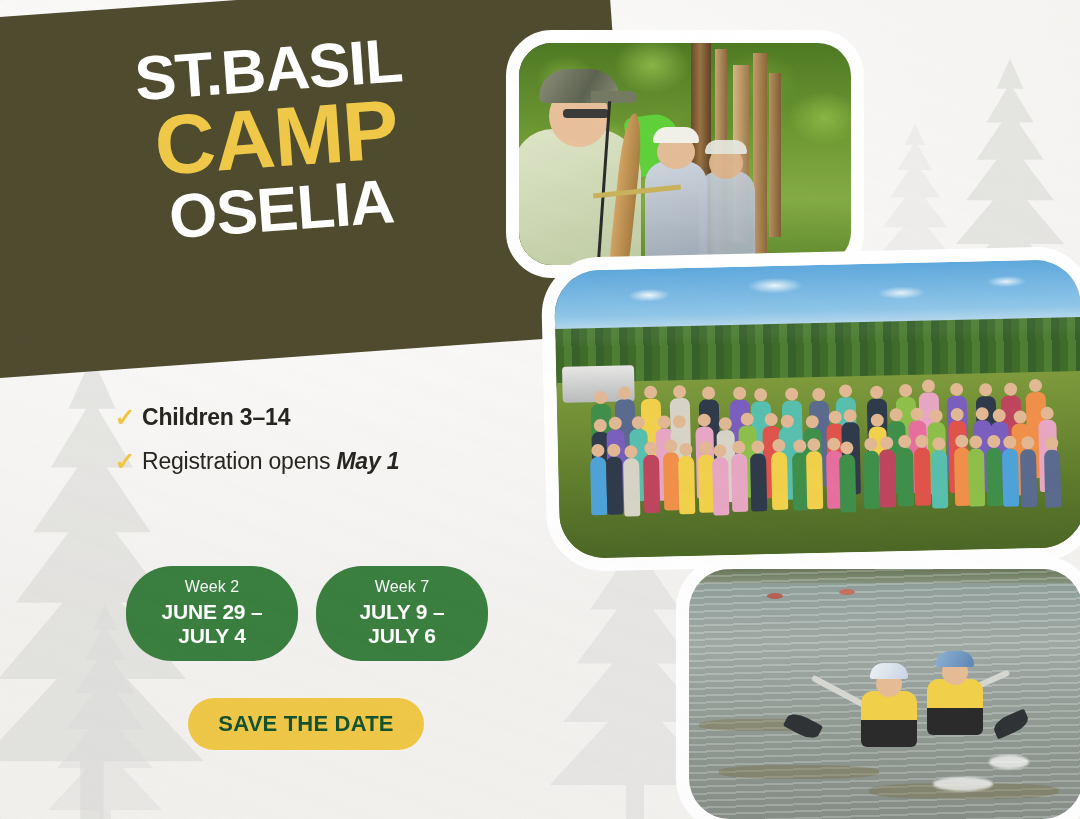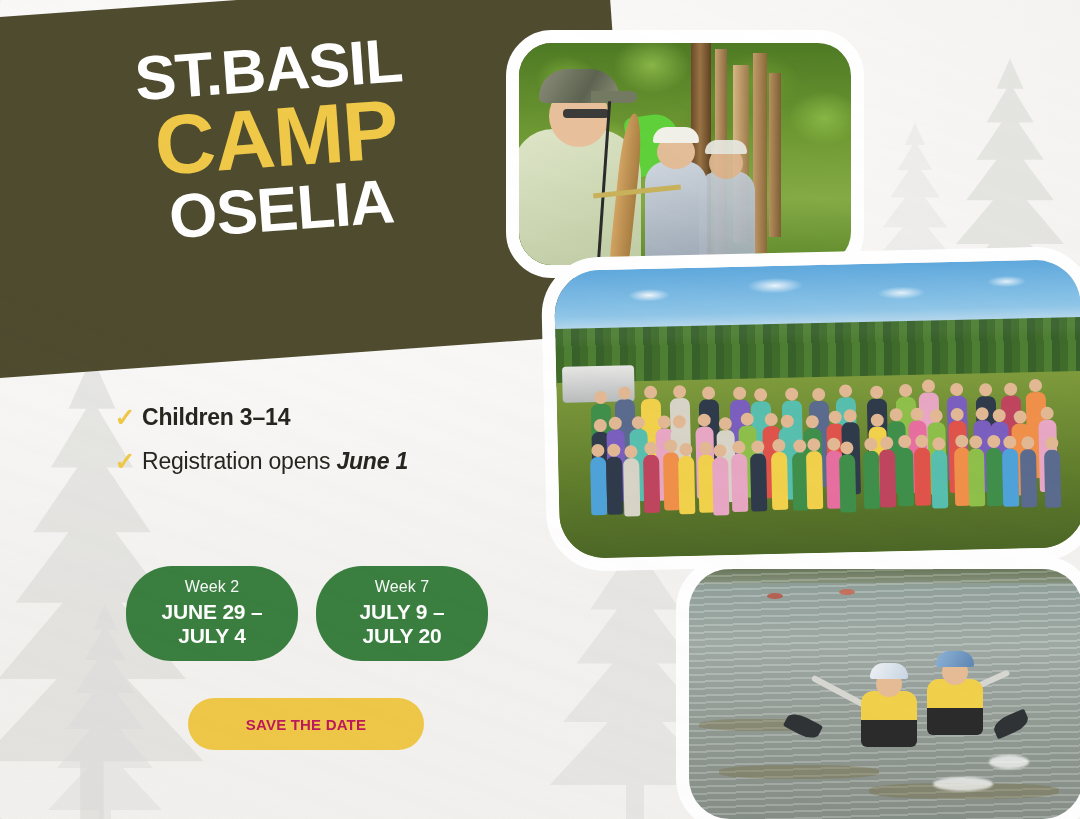--- a/index.html
+++ b/index.html
@@ -55,21 +55,21 @@
   
   .weeks{position:absolute;left:126px;top:566px;display:flex;gap:18px;}
   .pill{background:#3a8040;border-radius:46px;color:#fff;text-align:center;
     padding:12px 0 14px;width:172px;}
   .pill .wk{font-size:16px;font-weight:normal;letter-spacing:.1px;opacity:.97;}
   .pill .dt{font-size:21px;font-weight:bold;line-height:1.12;margin-top:4px;letter-spacing:-.2px;}
 
   
   .cta{position:absolute;left:188px;top:698px;width:236px;height:52px;
     background:#f0c948;border-radius:26px;display:flex;align-items:center;justify-content:center;}
-  .cta span{font-size:15px;font-weight:bold;color:#be185d;letter-spacing:.2px;}
+  .cta span{font-size:22px;font-weight:bold;color:#14532d;letter-spacing:.2px;}
 
   
   .shot{position:absolute;overflow:hidden;border:13px solid #ffffff;box-sizing:border-box;}
   .shot .inner{position:absolute;inset:0;overflow:hidden;}
   .s1{left:506px;top:30px;width:358px;height:248px;border-radius:46px;}
   .s2{left:544px;top:252px;width:552px;height:314px;border-radius:58px;
       transform:rotate(-1.3deg);}
   .s3{left:676px;top:556px;width:420px;height:276px;border-radius:54px;}
 
   
@@ -199,32 +199,32 @@
     <div class="info-row">
       <span class="ic">
           <span class="chk">✓</span>
         </span>
       <span class="info-txt b">Children 3–14</span>
     </div>
     <div class="info-row">
       <span class="ic">
           <span class="chk">✓</span>
         </span>
-      <span class="info-txt"><span>Registration opens </span><span class="em">June 1</span></span>
+      <span class="info-txt"><span>Registration opens </span><span class="em">May 1</span></span>
     </div>
   </div>
 
   <div class="weeks">
     <div class="pill">
       <div class="wk">Week 2</div>
       <div class="dt"><span>JUNE 29 –</span><br><span>JULY 4</span></div>
     </div>
     <div class="pill">
       <div class="wk">Week 7</div>
-      <div class="dt"><span>JULY 9 –</span><br><span>JULY 20</span></div>
+      <div class="dt"><span>JULY 9 –</span><br><span>JULY 6</span></div>
     </div>
   </div>
 
   <div class="cta">
     <span>SAVE THE DATE</span>
   </div>
 
   <div class="shot s1">
     <div class="inner">
       <div class="ph1">

